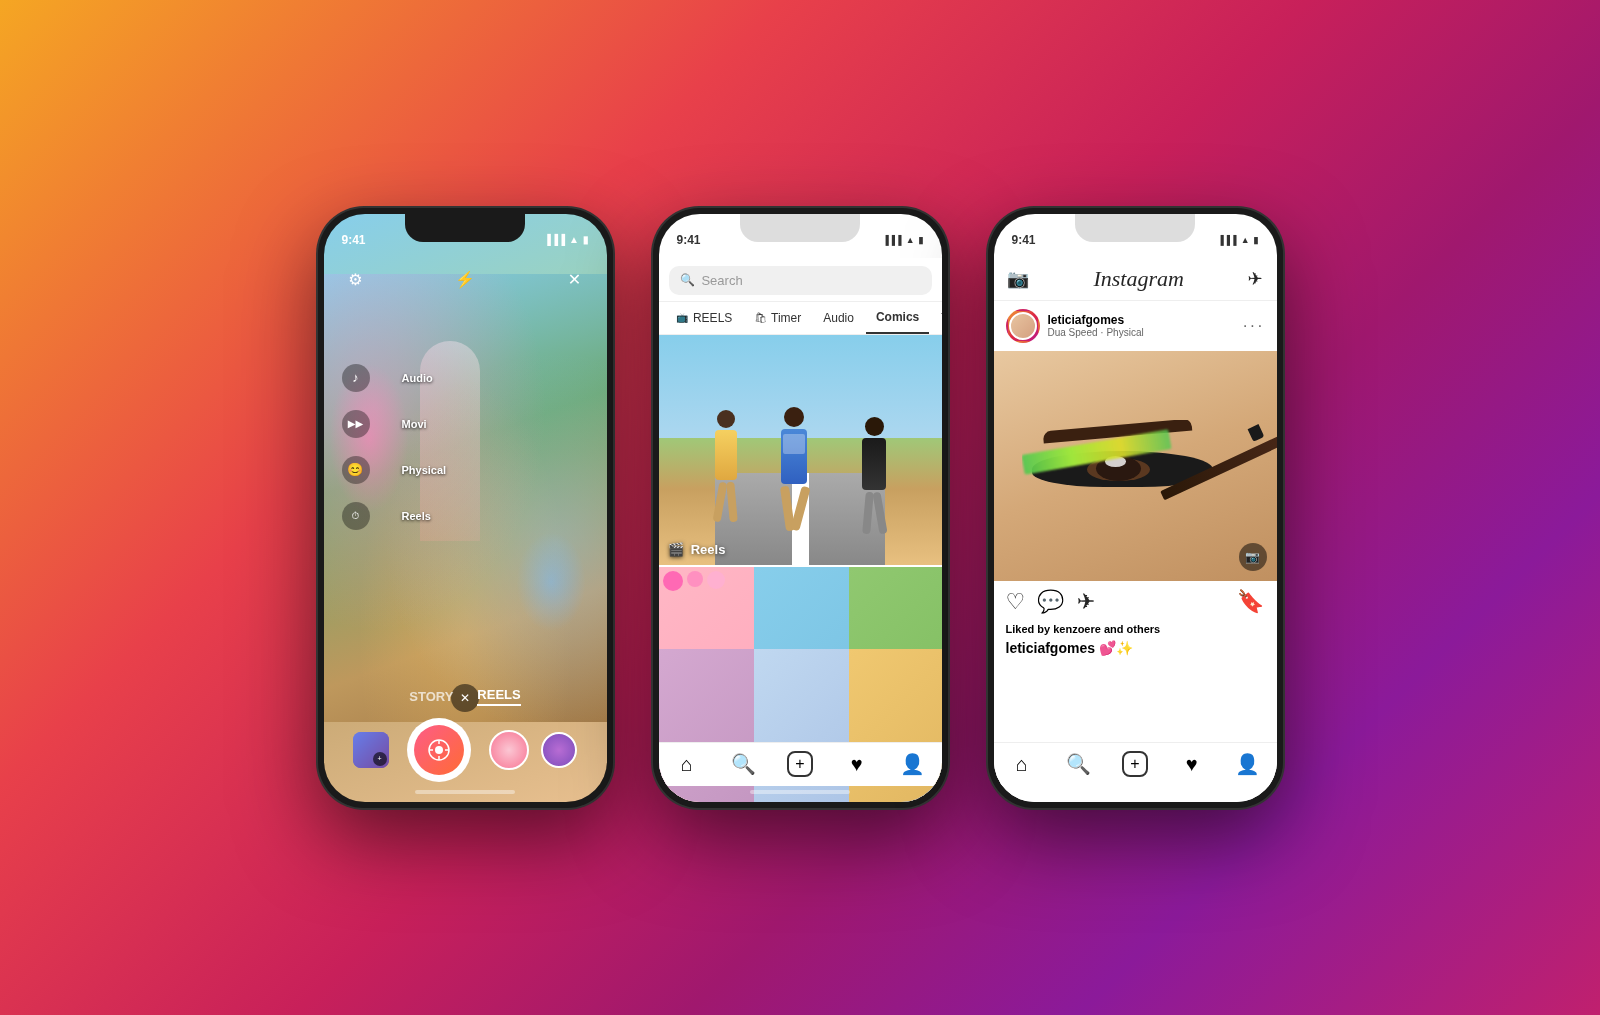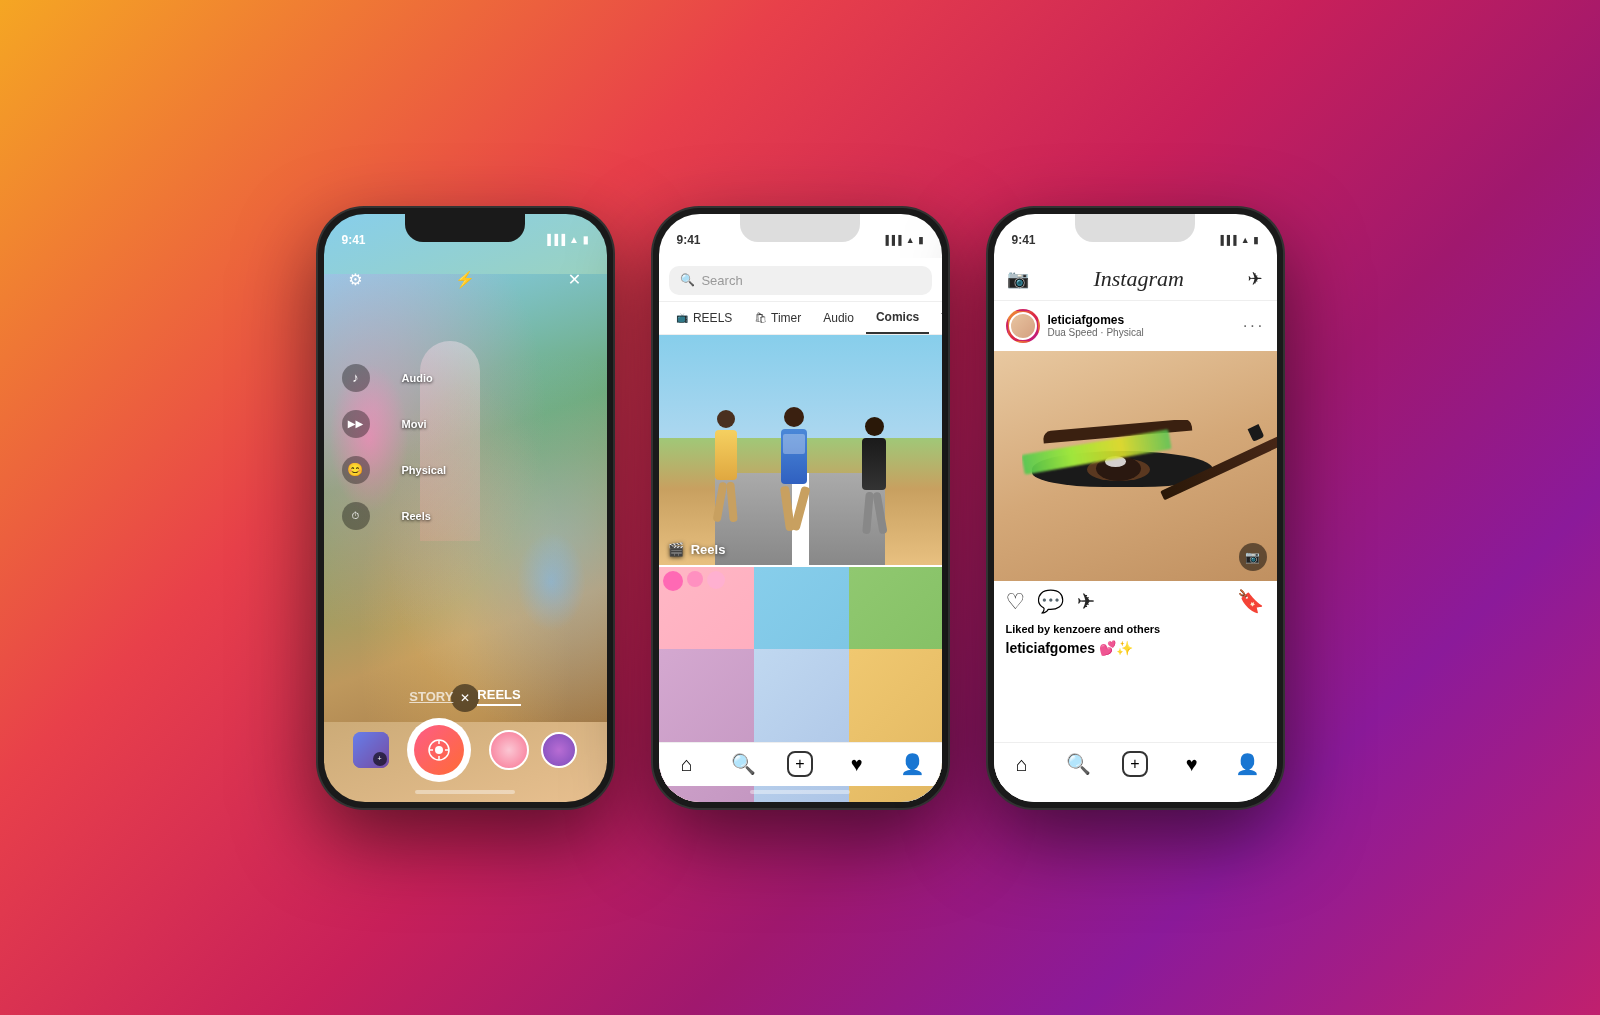--- a/index.html
+++ b/index.html
@@ -171,21 +171,21 @@
       display: flex;
       align-items: center;
       justify-content: center;
       gap: 24px;
       margin-bottom: 12px;
       color: white;
       font-size: 13px;
       font-weight: 600;
     }
 
-    .camera-mode-story { opacity: 0.7; text-decoration: underline; }
+    .camera-mode-story { opacity: 0.7; }
     .camera-mode-reels { border-bottom: 2px solid white; padding-bottom: 2px; }
 
     .shutter-row {
       display: flex;
       align-items: center;
       justify-content: space-around;
       padding: 0 20px;
     }
 
     .gallery-thumb {

